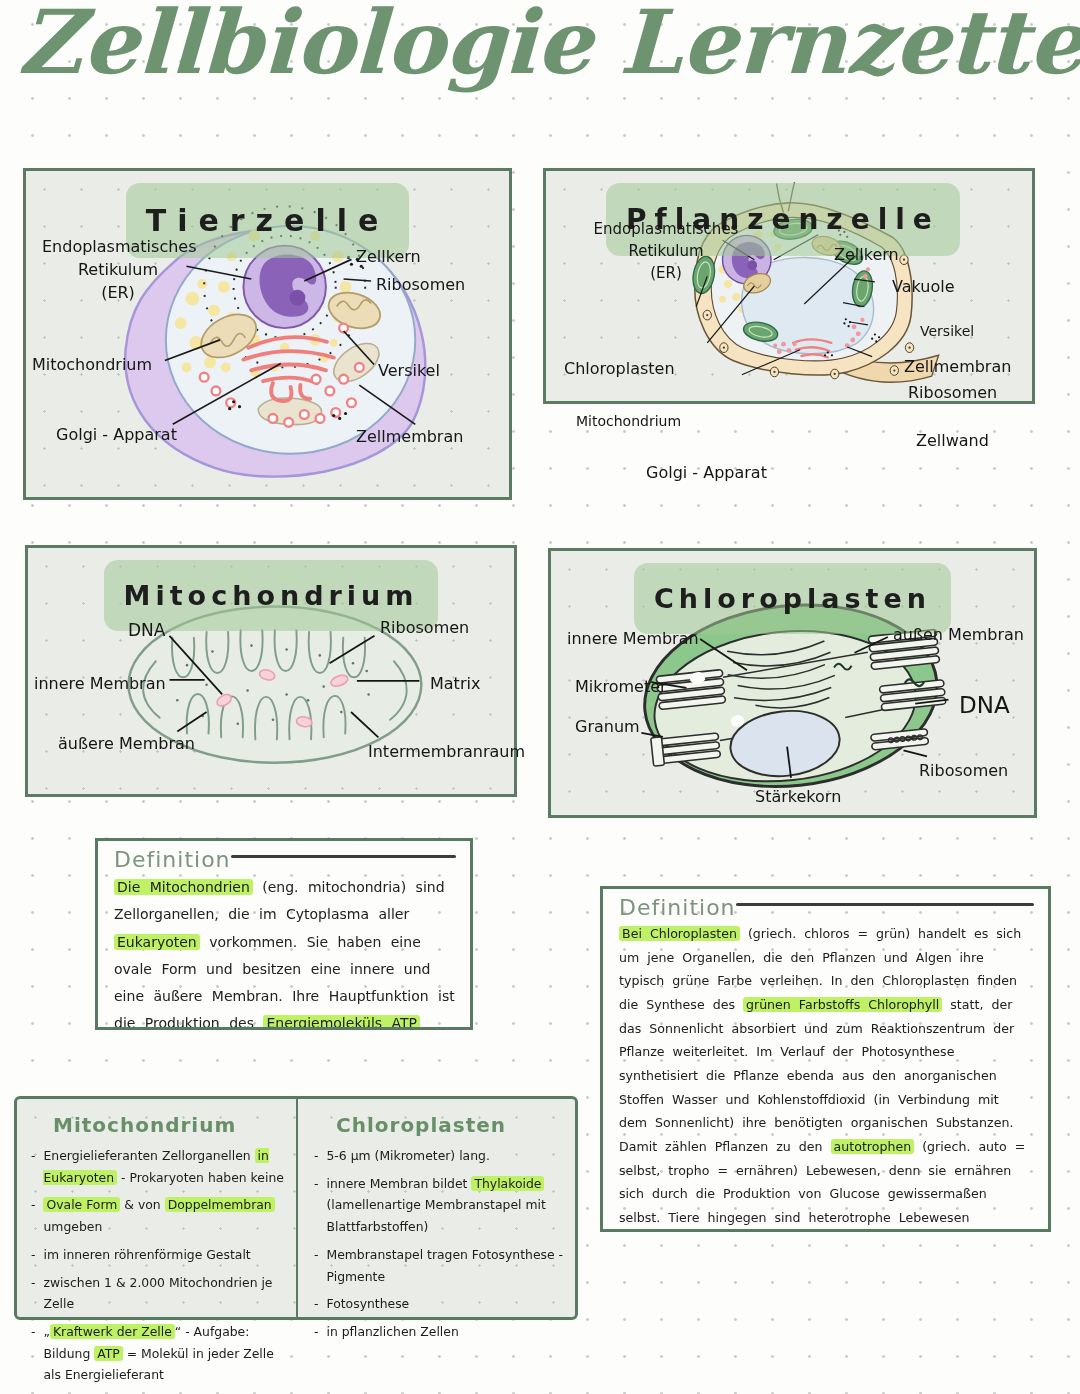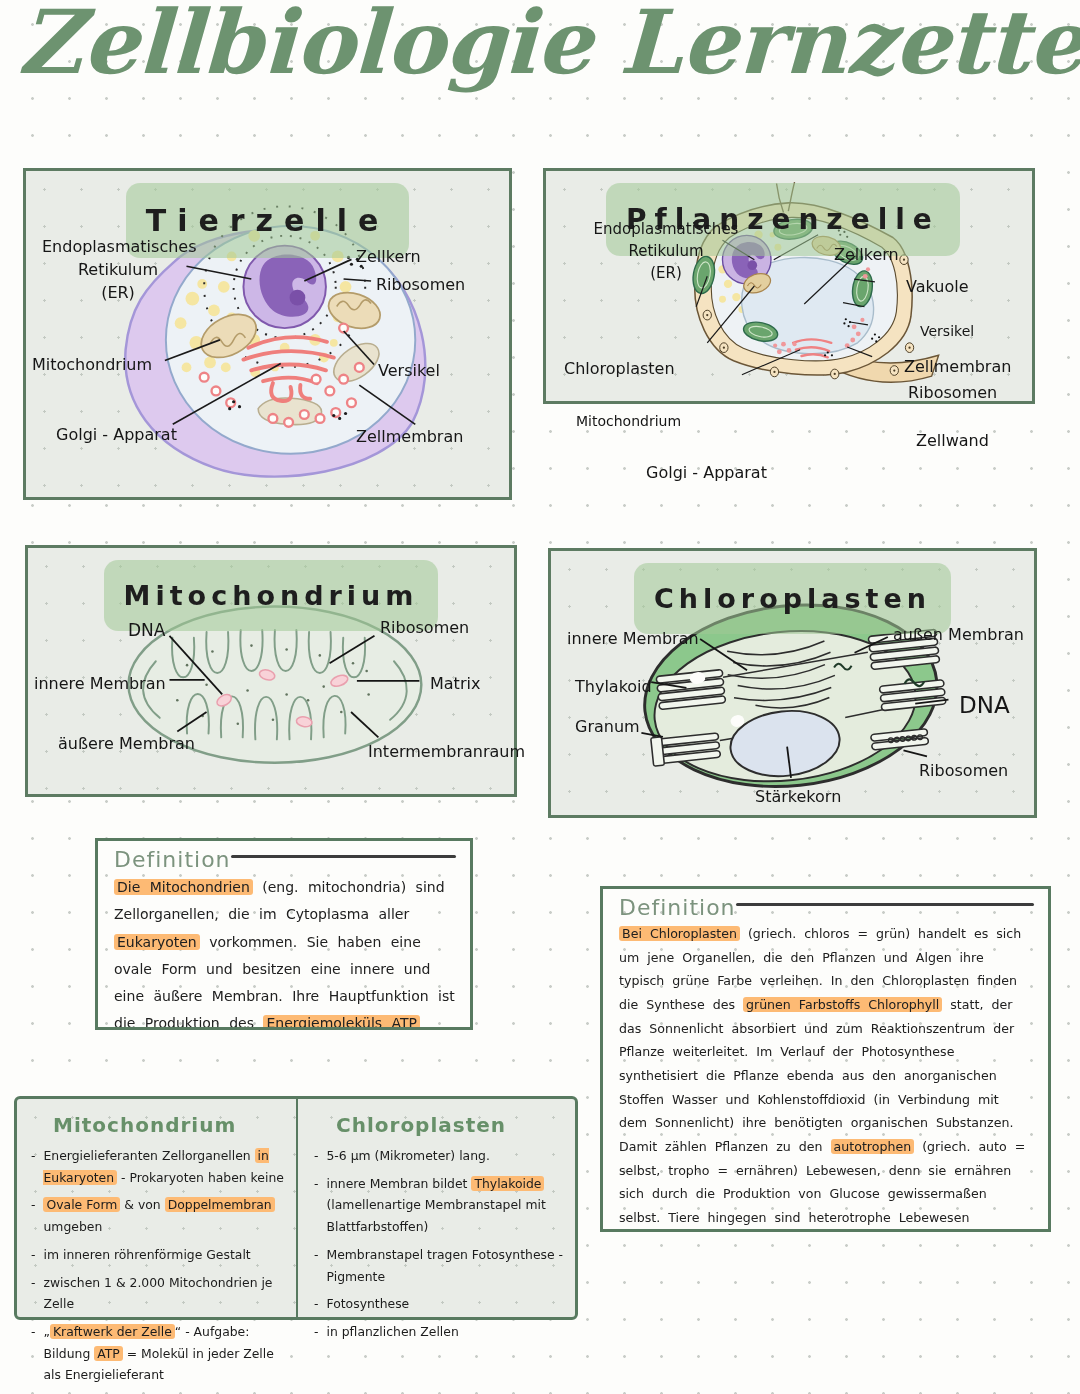--- a/index.html
+++ b/index.html
@@ -58,21 +58,21 @@
     overflow:hidden;
   }
   .def-head { display:flex; align-items:center; margin-bottom:2px; }
   .def-title {
     font-size:22px; color:#7c937e; letter-spacing:1px;
     white-space:nowrap;
   }
   .def-rule { flex:1; height:3px; background:#3c3c3c; border-radius:2px; margin-top:-6px; }
   .def-text { font-size:14px; line-height:1.95; word-spacing:5px; color:#202020; }
   .def-text.tight { font-size:12.6px; line-height:1.88; word-spacing:4px; }
-  mark { background:#fdba74; color:inherit; padding:0 3px; border-radius:3px; }
+  mark { background:#bef264; color:inherit; padding:0 3px; border-radius:3px; }
 
   .notesbox {
     position:absolute;
     background-color:#e9ece7;
     background-image:radial-gradient(circle, #c3c9c2 1.2px, rgba(0,0,0,0) 1.4px);
     background-size:37px 37px;
     border:3px solid #587a60;
     border-radius:6px;
     display:flex;
   }
@@ -296,21 +296,21 @@
       <line x1="112" y1="196" x2="128" y2="152"></line>
       <line x1="128" y1="248" x2="196" y2="166"></line>
       <line x1="178" y1="294" x2="262" y2="258"></line>
     </g>
   </svg>
   <div class="panel-title" style="text-align:left; padding-left:60px;"><span class="pill t-big" style="letter-spacing:8px; font-size:28px;">Pflanzenzelle</span></div>
   <div class="lbl center" style="left:40px; top:48px; width:160px; font-size:15px;">Endoplasmatisches
 Retikulum
 (ER)</div>
   <div class="lbl" style="left:288px; top:72px;">Zellkern</div>
-  <div class="lbl" style="left:360px; top:104px;">Vakuole</div>
+  <div class="lbl" style="left:346px; top:104px;">Vakuole</div>
   <div class="lbl small" style="left:374px; top:150px;">Versikel</div>
   <div class="lbl" style="left:358px; top:184px;">Zellmembran</div>
   <div class="lbl" style="left:362px; top:210px;">Ribosomen</div>
   <div class="lbl" style="left:370px; top:258px;">Zellwand</div>
   <div class="lbl" style="left:18px; top:186px;">Chloroplasten</div>
   <div class="lbl small" style="left:30px; top:240px;">Mitochondrium</div>
   <div class="lbl" style="left:100px; top:290px;">Golgi - Apparat</div>
 </section>
 
 <section class="panel" style="left:25px; top:545px; width:492px; height:252px;">
@@ -430,21 +430,21 @@
       <line x1="100" y1="134" x2="136" y2="140"></line>
       <line x1="404" y1="152" x2="370" y2="156"></line>
       <line x1="90" y1="186" x2="112" y2="190"></line>
       <line x1="382" y1="210" x2="358" y2="204"></line>
       <line x1="243" y1="232" x2="239" y2="200"></line>
     </g>
   </svg>
   <div class="panel-title"><span class="pill t-mid">Chloroplasten</span></div>
   <div class="lbl" style="left:16px; top:76px;">innere Membran</div>
   <div class="lbl" style="left:342px; top:72px;">außen Membran</div>
-  <div class="lbl" style="left:24px; top:124px;">Thylakoid</div>
+  <div class="lbl" style="left:24px; top:124px;">Mikrometer</div>
   <div class="lbl big" style="left:408px; top:138px;">DNA</div>
   <div class="lbl" style="left:24px; top:164px;">Granum</div>
   <div class="lbl" style="left:368px; top:208px;">Ribosomen</div>
   <div class="lbl" style="left:204px; top:234px;">Stärkekorn</div>
 </section>
 
 <section class="defbox" style="left:95px; top:838px; width:378px; height:192px;">
   <div class="def-head">
     <span class="def-title">Definition</span>
     <span class="def-rule"></span>

